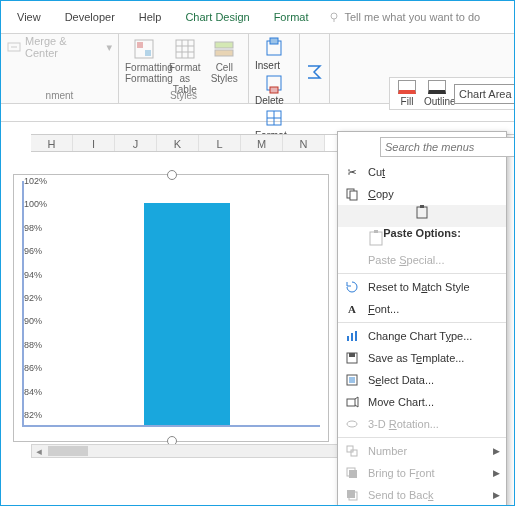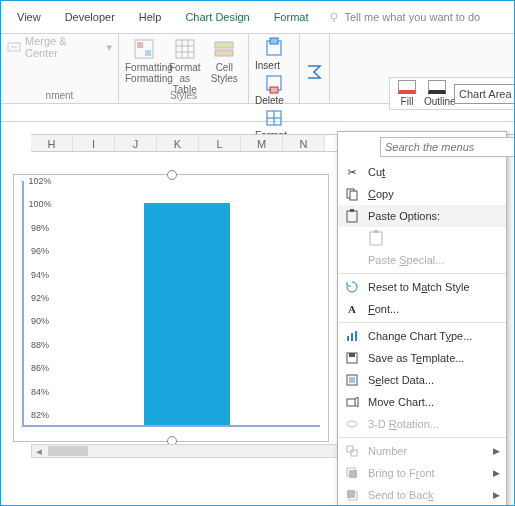--- a/index.html
+++ b/index.html
@@ -30,40 +30,40 @@
   .toolbar2 { position: absolute; top: 76px; left: 388px; display: flex; align-items: center; gap: 4px; background: #fff; padding: 2px 4px; border: 1px solid #d4d4d4; }
   .mini { width: 26px; text-align: center; font-size: 10px; color: #444; }
   .mini .sw { width: 18px; height: 14px; margin: 0 auto 2px; border: 1px solid #999; }
   .dd { border: 1px solid #999; height: 20px; width: 90px; display: flex; align-items: center; padding: 0 4px; font-size: 11px; justify-content: space-between; }
   
   .nmrow { height: 18px; border-bottom: 1px solid #d4d4d4; padding-left: 2px; color: #888; display:flex; align-items:center; }
   
   .sheet { position: relative; height: 360px; overflow: hidden; }
   .colhdrs { position: absolute; top: 12px; left: 30px; right: 0; display: flex; height: 18px; border-bottom: 1px solid #ccc; border-top: 1px solid #ccc; }
   .colhdr { flex: 0 0 42px; text-align: center; border-right: 1px solid #e0e0e0; color: #666; line-height: 18px; font-size: 11px; background: #f3f3f3; }
-  .chart-sel { position: absolute; top: 52px; left: 12px; width: 316px; height: 268px; border: 1px solid #bfbfbf; background: #fff; text-align: center; }
+  .chart-sel { position: absolute; top: 52px; left: 12px; width: 316px; height: 268px; border: 1px solid #bfbfbf; background: #fff; }
   .chart-sel::before, .chart-sel::after { content:""; position:absolute; width:8px; height:8px; border:1px solid #888; background:#fff; border-radius:50%; left:50%; margin-left:-4px; }
   .chart-sel::before { top:-5px; }
   .chart-sel::after { bottom:-5px; }
   .plot { position: absolute; left: 8px; top: 6px; right: 8px; bottom: 14px; border-left: 2px solid #8faadc; border-bottom: 2px solid #8faadc; }
   .yticks { position:absolute; left:0; top:0; bottom:0; width:32px; display:flex; flex-direction:column; justify-content:space-between; font-size:9px; color:#555; }
   .yticks span { transform: translateY(-50%); }
   .bar { position:absolute; left:120px; width:86px; background:#19a7dd; }
   
   .scrolltrack { position:absolute; left:30px; right:10px; bottom:24px; height:14px; background:#f0f0f0; border:1px solid #d4d4d4; display:flex; align-items:center; }
   .scrolltrack .ar { width:14px; text-align:center; color:#888; }
   .scrolltrack .thumb { width:40px; height:10px; background:#cfcfcf; margin-left:2px; }
   
   .ctxmenu { position:absolute; top:130px; left:336px; width:170px; background:#fff; border:1px solid #b5b5b5; box-shadow:2px 2px 6px rgba(0,0,0,.25); padding:3px 0; }
   .ctxmenu .search { margin:2px 6px 4px; }
   .ctxmenu .search input { width:100%; height:20px; font-size:11px; padding:0 4px; border:1px solid #bcbcbc; font-style:italic; color:#888;margin-left:36px; }
   .ctxmenu .mi { display:flex; align-items:center; height:22px; padding:0 6px 0 6px; gap:8px; color:#333; position:relative; }
   .ctxmenu .mi .ic { width:16px; display:flex; justify-content:center; }
   .ctxmenu .mi.disabled { color:#b0b0b0; }
-  .ctxmenu .mi.header { font-weight:400; background:#f2f2f2; }
+  .ctxmenu .mi.header { font-weight:700; background:#f2f2f2;flex-direction:column; }
   .ctxmenu .mi .arrow { position:absolute; right:6px; font-size:9px; color:#666; }
   .ctxmenu hr { border:none; border-top:1px solid #e0e0e0; margin:2px 0; }
   u { text-decoration: underline; }
   
   svg { overflow: visible; }
 </style>
 </head>
 <body>
 
 <div class="ribbon-tabs">

